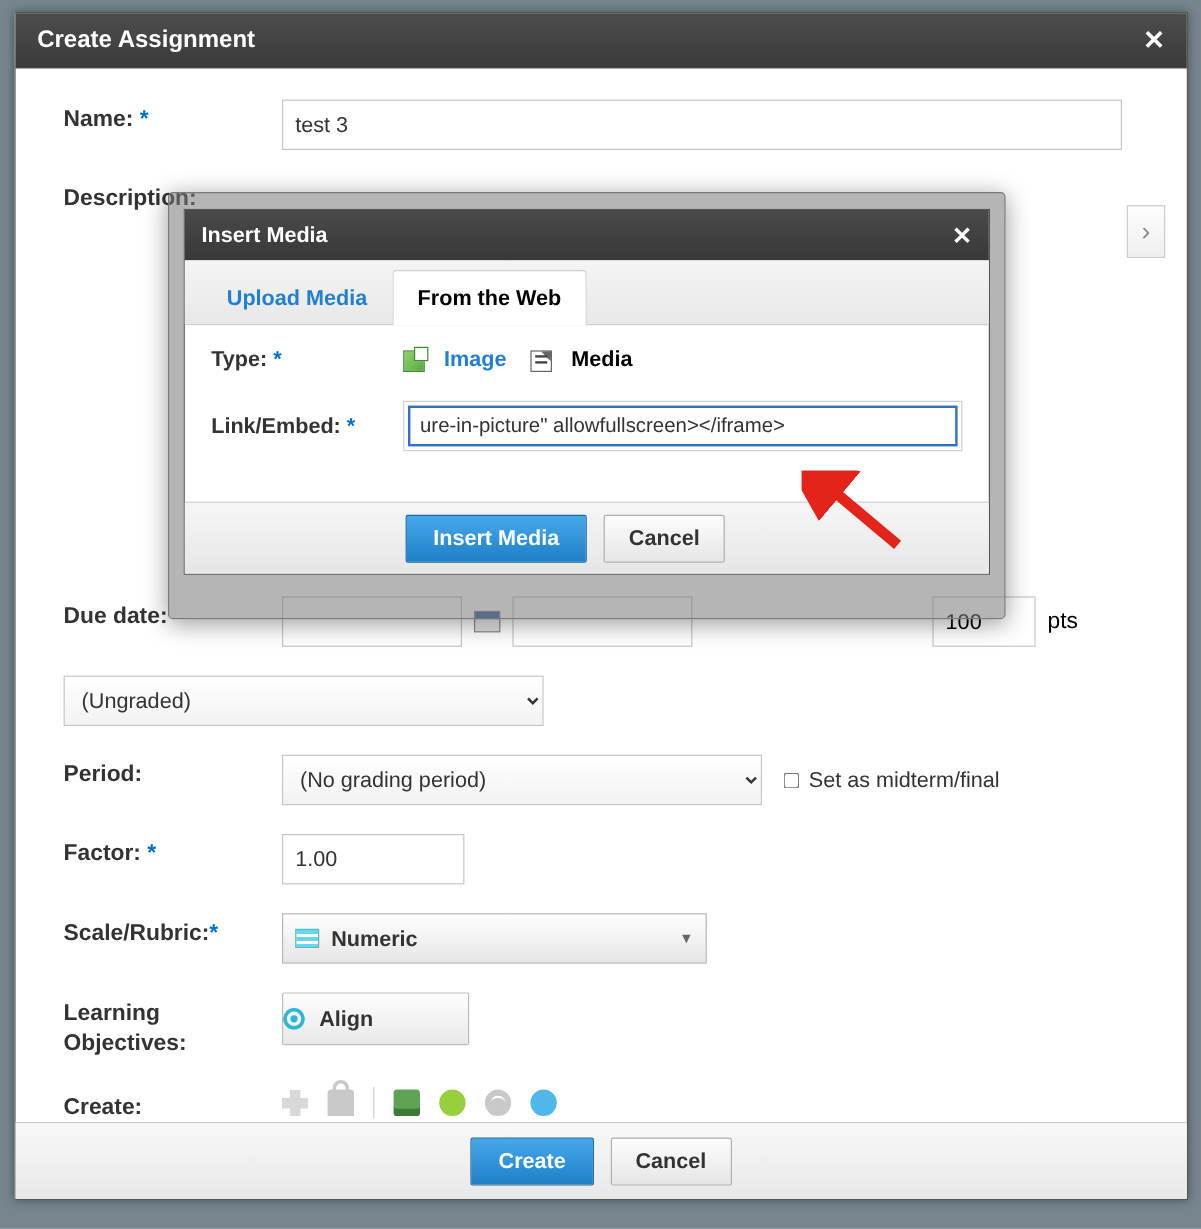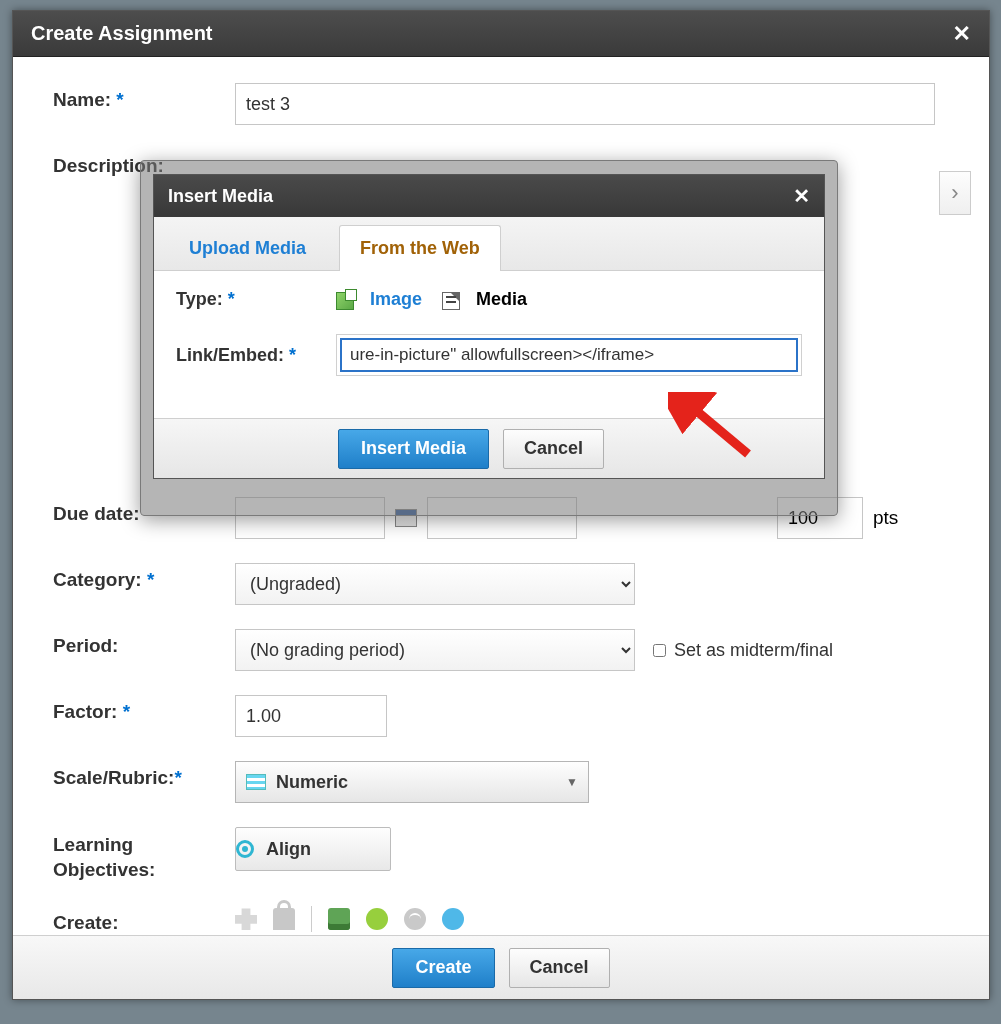--- a/index.html
+++ b/index.html
@@ -60,24 +60,24 @@
 .bottom-bar { position:absolute; left:0; right:0; bottom:0; height:64px; background:linear-gradient(#f8f8f8,#e8e8e8); border-top:1px solid #cfcfcf; display:flex; align-items:center; justify-content:center; gap:14px; }
 .btn-primary { height:40px; padding:0 22px; background:linear-gradient(#47a8e8,#1f7fc9); border:1px solid #1a6aa8; color:#fff; font-size:18px; font-weight:bold; border-radius:2px; cursor:pointer; }
 .btn-secondary { height:40px; padding:0 20px; background:linear-gradient(#fdfdfd,#e6e6e6); border:1px solid #b0b0b0; color:#333; font-size:18px; font-weight:bold; border-radius:2px; cursor:pointer; }
 
 
 .modal-shade { position:absolute; left:140px; top:160px; width:698px; height:356px; background:rgba(120,120,120,0.55); border-radius:4px; border:1px solid #7a7a7a; box-shadow:0 4px 20px rgba(0,0,0,0.4); }
 .inner-dialog { position:absolute; left:153px; top:174px; width:672px; background:#fff; border:1px solid #555; }
 .inner-header { height:42px; background:linear-gradient(#4a4a4a,#383838); color:#fff; display:flex; align-items:center; padding:0 14px; }
 .inner-header .title { font-size:18px; font-weight:bold; flex:1; }
 .inner-header .close { font-size:20px; font-weight:bold; cursor:pointer; }
-.tab-bar { height:54px; background:linear-gradient(#f4f4f4,#e8e8e8); border-bottom:1px solid #cfcfcf; display:flex; align-items:flex-end; padding:0 14px; gap:12px; }
+.tab-bar { height:54px; background:linear-gradient(#f4f4f4,#e8e8e8); border-bottom:1px solid #cfcfcf; display:flex; align-items:flex-end; padding:0 14px; gap:0; }
 .tab { padding:12px 20px; font-size:18px; font-weight:bold; cursor:pointer; border:1px solid transparent; border-bottom:none; position:relative; top:1px; }
 .tab.inactive { color:#1e7fd4; }
-.tab.active { background:#fff; border-color:#cfcfcf; color:#a16207; border-radius:3px 3px 0 0; }
+.tab.active { background:#fff; border-color:#cfcfcf; color:#000000; border-radius:3px 3px 0 0; }
 .inner-body { padding:18px 22px; }
 .inner-row { display:flex; align-items:center; margin-bottom:24px; }
 .inner-label { width:160px; font-size:18px; font-weight:bold; color:#333; }
 .type-opts { display:flex; align-items:center; gap:20px; }
 .type-opt { display:flex; align-items:flex-end; gap:16px; font-size:18px; font-weight:bold; cursor:pointer; }
 .type-opt.link { color:#1e7fd4; }
 .type-opt .ic { width:18px; height:18px; }
 .ic-img { background:linear-gradient(135deg,#8fd36a,#5aa845); border:1px solid #3d8a2f; position:relative; }
 .ic-img::after{content:"";position:absolute;top:-4px;right:-4px;width:10px;height:10px;background:#fff;border:1px solid #3d8a2f;}
 .ic-media { background:#fff; border:1px solid #666; position:relative; }
@@ -121,21 +121,20 @@
         <span class="cal-icon"></span>
         <input class="txt" style="width: 150px;">
         <div class="pts-wrap">
           <input class="pts-input" value="100" style="">
           <span style="font-size:19px;">pts</span>
         </div>
       </div>
     </div>
 
     <div class="row">
-      <div class="label"><span>Category:</span> <span class="req">*</span></div>
       <div class="field"><select class="sel" style="width:400px"><option>(Ungraded)</option></select></div>
     </div>
 
     <div class="row">
       <div class="label">Period:</div>
       <div class="field" style="display:flex;align-items:center;gap:18px;">
         <select class="sel" style="width:400px"><option>(No grading period)</option></select>
         <label class="midterm">
             <input type="checkbox" style=""> 
             <span>Set as midterm/final</span>

